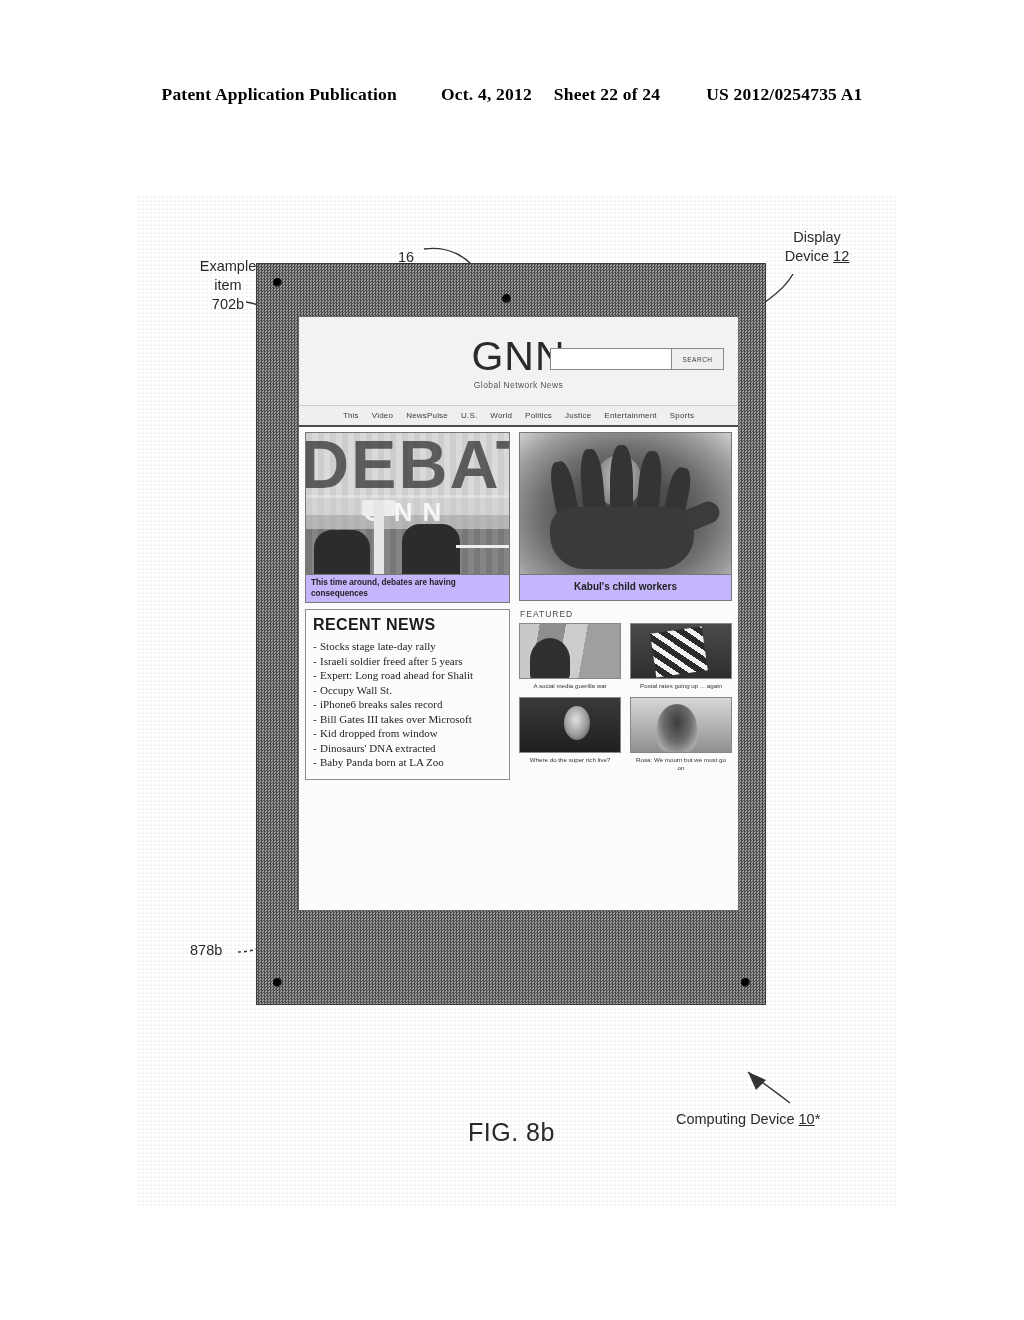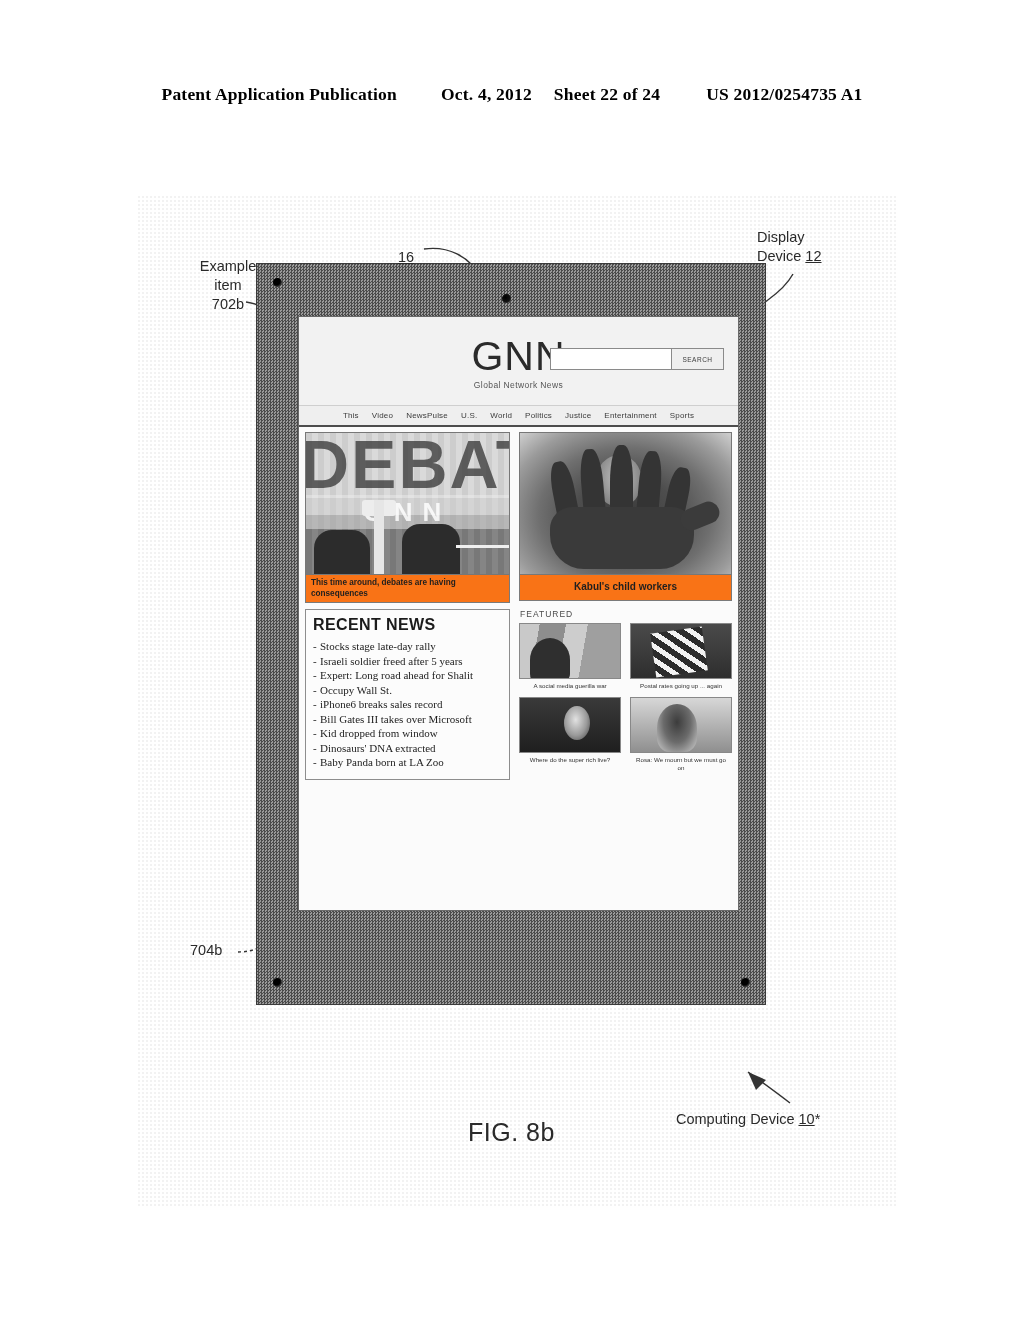--- a/index.html
+++ b/index.html
@@ -178,21 +178,21 @@
     position:absolute;left:160px;top:72px;width:40px;height:22px;background:#3b3b3b;
     border-radius:12px;transform:rotate(-22deg);
   }
   #face-blur{
     position:absolute;left:76px;top:22px;width:46px;height:52px;
     background:radial-gradient(ellipse at 50% 45%, #d9d9d9 0%, #a6a6a6 48%, #6d6d6d 100%);
     border-radius:50%;opacity:.85;
   }
 
   .hero-caption{
-    background:#f97316;border:1px solid #7a7a7a;border-top:0;
+    background:#c4b5fd;border:1px solid #7a7a7a;border-top:0;
     box-sizing:border-box;padding:3px 5px;
     font-size:8.2px;line-height:10.5px;color:#1f1f1f;font-weight:bold;
     font-family:"Liberation Sans", sans-serif;
     min-height:26px;
   }
   #hero-side .hero-caption{text-align:center;font-size:10px;line-height:20px;padding:2px 4px;}
 
   
   #lower-row{display:flex;gap:9px;padding:6px 6px 0 6px;box-sizing:border-box;}
 
@@ -256,21 +256,21 @@
 
   
   .callout{
     position:absolute;
     font-family:"Liberation Sans", sans-serif;
     font-size:14.5px;color:#2a2a2a;line-height:19px;
     white-space:pre-line;
   }
   #lbl-example-item{left:182px;top:257px;width:92px;text-align:center;}
   #lbl-16{left:398px;top:240px;margin-top:8px;}
-  #lbl-display-device{left:757px;top:228px;width:120px;}
+  #lbl-display-device{left:757px;top:228px;width:120px;text-align:center;}
   #lbl-704b{left:190px;top:941px;}
   #lbl-computing-device{left:676px;top:1110px;}
   #fig-caption{
     position:absolute;left:468px;top:1118px;
     font-family:"Liberation Sans", sans-serif;
     font-size:25px;color:#2a2a2a;letter-spacing:.5px;
   }
   .u{text-decoration:underline;}
 
   svg.leaders{
@@ -419,19 +419,19 @@
 
   <div class="callout" id="lbl-example-item">Example
 item
 702b</div>
 
   <div class="callout u" id="lbl-16">16</div>
 
   <div class="callout" id="lbl-display-device"><span>Display
 Device </span><span class="u">12</span></div>
 
-  <div class="callout" id="lbl-704b">704b</div>
+  <div class="callout" id="lbl-704b">878b</div>
 
   <div class="callout" id="lbl-computing-device"><span>Computing Device </span><span class="u">10</span><span>*</span></div>
 
   <div id="fig-caption">FIG. 8b</div>
 
 </div>
 
 </body></html>

